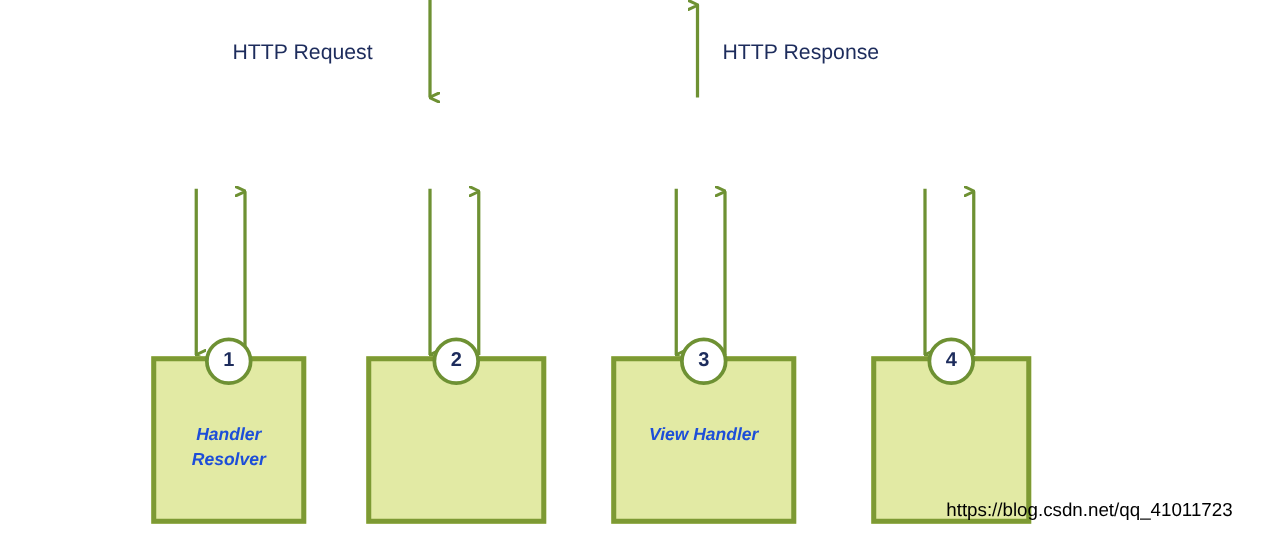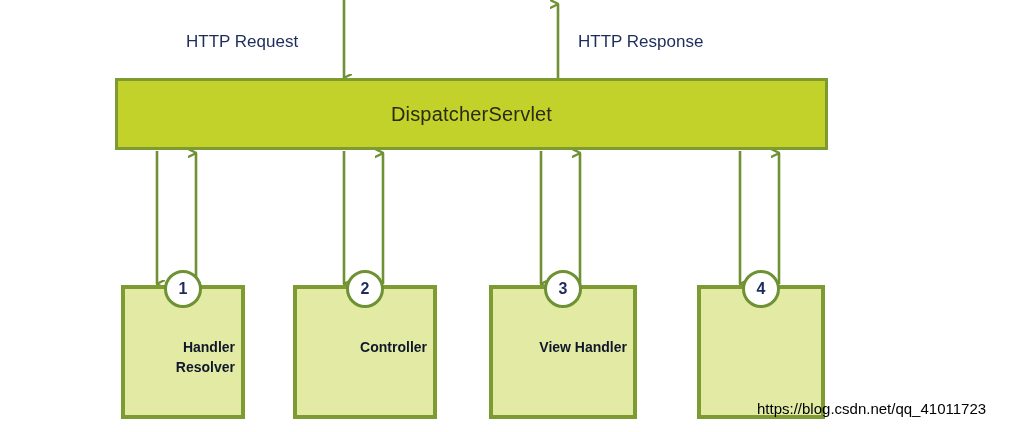--- a/index.html
+++ b/index.html
@@ -61,26 +61,27 @@
     border: 4px solid #7d9a33;
     box-sizing: border-box;
     top: 285px;
     height: 134px;
   }
   .component-inner {
     position: absolute;
     left: 0;
     right: 0;
     top: 48px;
-    text-align: right;
+    text-align: center;
     font-size: 14px;
     font-weight: bold;
-    color: #0f172a;
+    color: #1d4ed8;
     line-height: 1.45;
     padding: 0 6px;
+    font-style: italic;
   }
   .component-inner .line2 { display: block; }
 
   
   .badge {
     position: absolute;
     top: -19px;
     left: 50%;
     transform: translateX(-50%);
     width: 38px;
@@ -129,36 +130,32 @@
         <line x1="196" y1="284" x2="196" y2="153" marker-end="url(#arrowhead-up)"></line>
         <line x1="344" y1="151" x2="344" y2="284" marker-end="url(#arrowhead-down)"></line>
         <line x1="383" y1="284" x2="383" y2="153" marker-end="url(#arrowhead-up)"></line>
         <line x1="541" y1="151" x2="541" y2="284" marker-end="url(#arrowhead-down)"></line>
         <line x1="580" y1="284" x2="580" y2="153" marker-end="url(#arrowhead-up)"></line>
         <line x1="740" y1="151" x2="740" y2="284" marker-end="url(#arrowhead-down)"></line>
         <line x1="779" y1="284" x2="779" y2="153" marker-end="url(#arrowhead-up)"></line>
       </g>
   </svg>
 
-  <div class="dispatcher-box">
-    <span class="dispatcher-label">DispatcherServlet</span>
-  </div>
 
   <div class="flow-label request">HTTP Request</div>
 
   <div class="flow-label response">HTTP Response</div>
 
   <div id="component-host">
       <div class="component-box" style="left: 121px; width: 124px;">
         <div class="badge">1</div>
         <div class="component-inner"><span>Handler</span><span class="line2">Resolver</span></div>
       </div>
       <div class="component-box" style="left: 293px; width: 144px;">
         <div class="badge">2</div>
-        <div class="component-inner"><span>Controller</span></div>
       </div>
       <div class="component-box" style="left: 489px; width: 148px;">
         <div class="badge">3</div>
         <div class="component-inner"><span>View Handler</span></div>
       </div>
       <div class="component-box" style="left: 697px; width: 128px;">
         <div class="badge">4</div>
       </div>
     </div>
 

